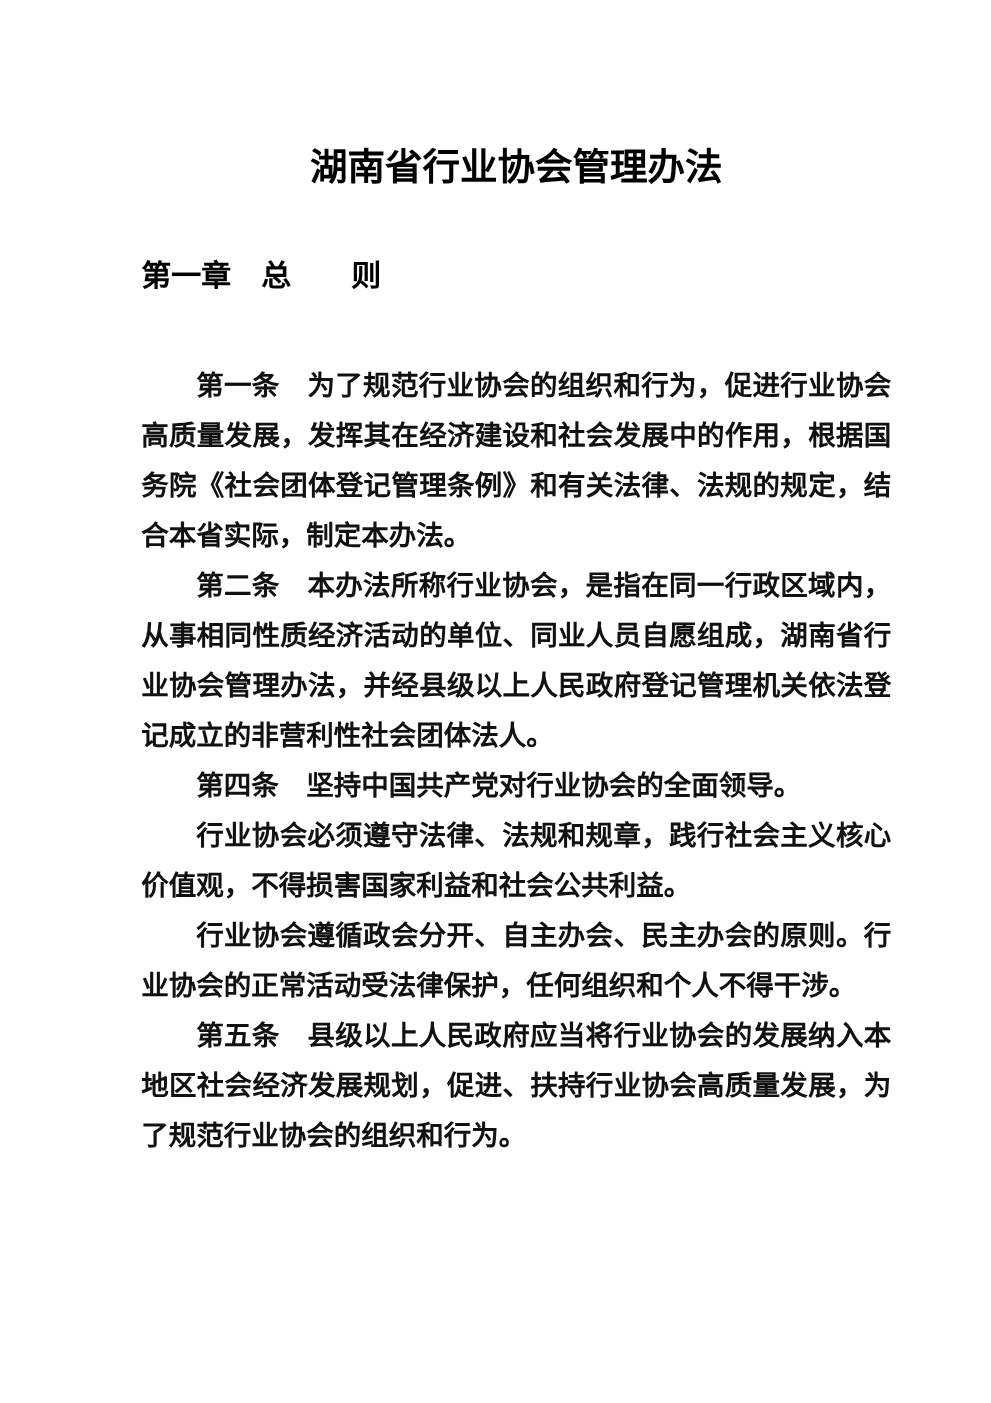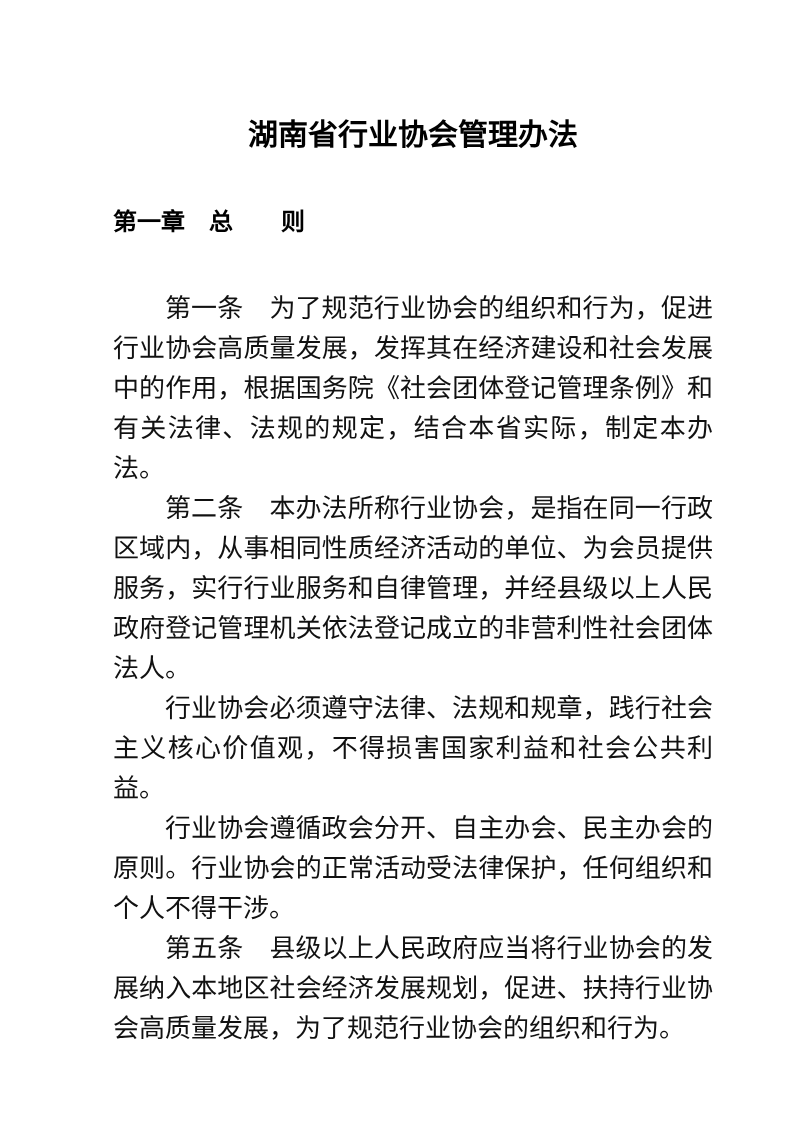--- a/index.html
+++ b/index.html
@@ -36,40 +36,41 @@
     font-weight: 700;
     color: #000000;
     font-family: "Liberation Sans", "DejaVu Sans", sans-serif;
   }
   .doc-body {
     margin-top: 52px;
     width: 600px;
   }
   .para {
     margin: 0;
-    font-size: 26px;
+    font-size: 22px;
     line-height: 40px;
     color: #111111;
     text-align: justify;
     text-justify: inter-ideograph;
     text-indent: 2em;
     word-break: normal;
     overflow-wrap: break-word;
-    font-weight: 400;
+    font-weight: 700;
   }
 </style>
 </head>
 <body>
 
 <div class="page">
   <h1 class="doc-title">湖南省行业协会管理办法</h1>
 
   <h2 class="chapter-heading">第一章　总　　则</h2>
 
   <div class="doc-body">
       <p class="para">第一条　为了规范行业协会的组织和行为，促进行业协会高质量发展，发挥其在经济建设和社会发展中的作用，根据国务院《社会团体登记管理条例》和有关法律、法规的规定，结合本省实际，制定本办法。</p>
-      <p class="para">第二条　本办法所称行业协会，是指在同一行政区域内，从事相同性质经济活动的单位、为会员提供服务，实行行业服务和自律管理，并经县级以上人民政府登记管理机关依法登记成立的非营利性社会团体法人。</p>
+      <p class="para">第二条　本办法所称行业协会，是指在同一行政区域内，从事相同性质经济活动的单位、同业人员自愿组成，湖南省行业协会管理办法，并经县级以上人民政府登记管理机关依法登记成立的非营利性社会团体法人。</p>
+      <p class="para">第四条　坚持中国共产党对行业协会的全面领导。</p>
       <p class="para">行业协会必须遵守法律、法规和规章，践行社会主义核心价值观，不得损害国家利益和社会公共利益。</p>
       <p class="para">行业协会遵循政会分开、自主办会、民主办会的原则。行业协会的正常活动受法律保护，任何组织和个人不得干涉。</p>
       <p class="para">第五条　县级以上人民政府应当将行业协会的发展纳入本地区社会经济发展规划，促进、扶持行业协会高质量发展，为了规范行业协会的组织和行为。</p>
     </div>
 
 </div>
 
 </body></html>

